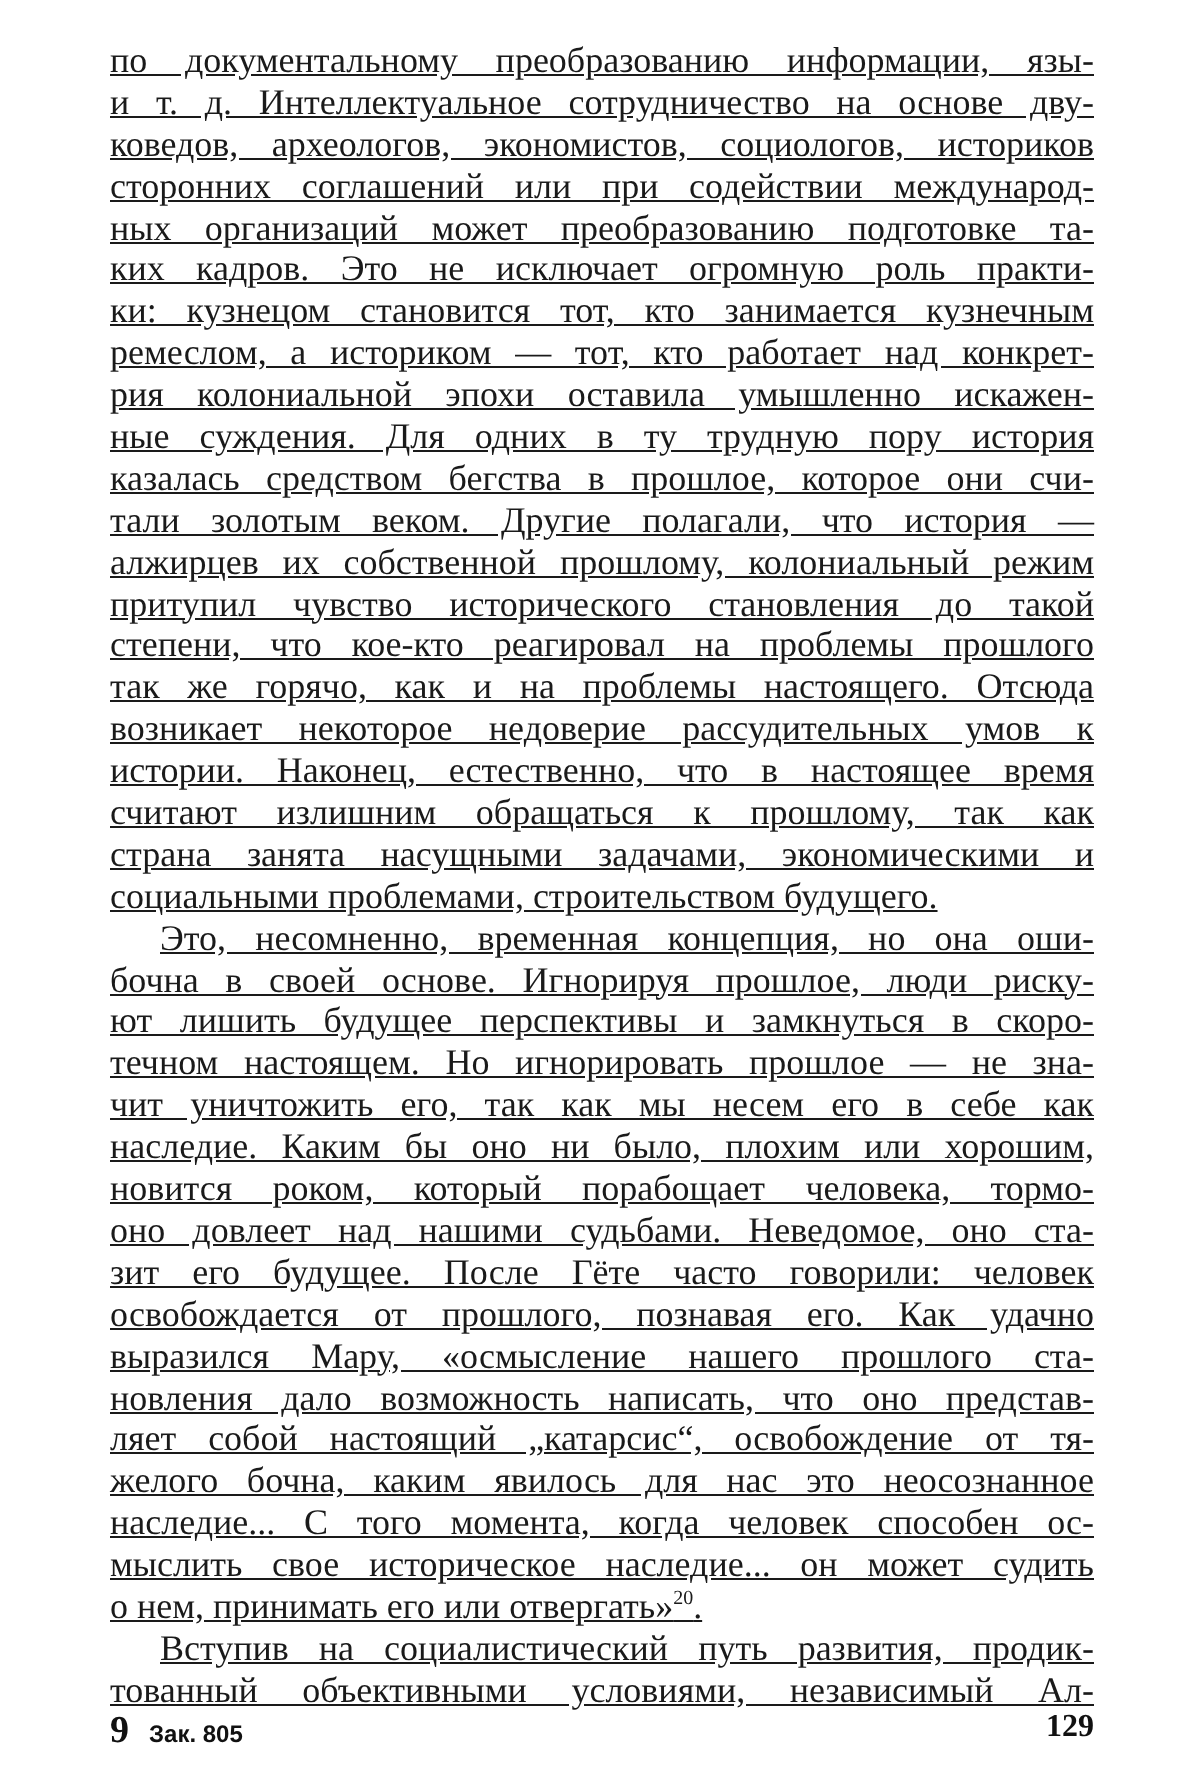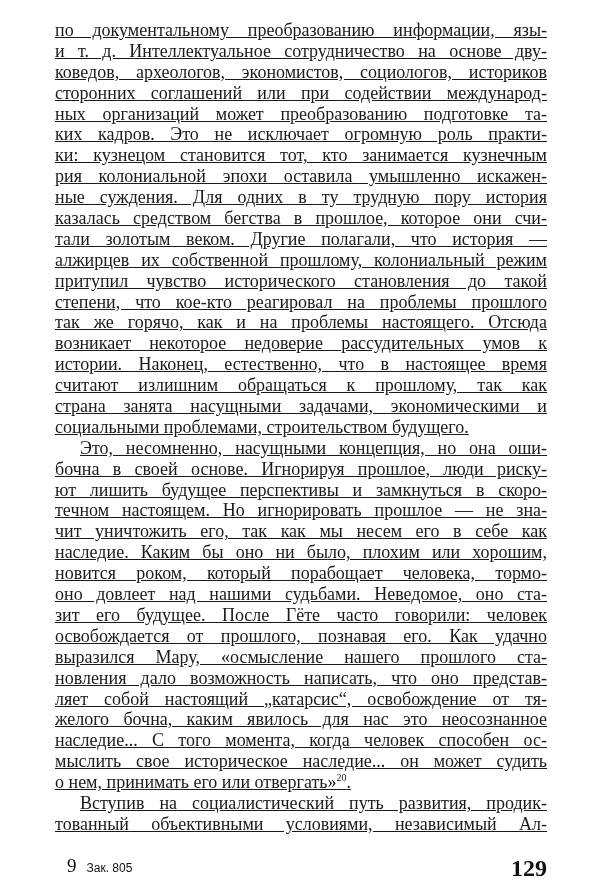--- a/index.html
+++ b/index.html
@@ -15,55 +15,56 @@
   }
   .line.last { text-align-last: left; }
   .line.indent { padding-left: 25px; }
   .para { margin: 0; }
   sup { font-size: 10px; line-height: 0; vertical-align: 7px; }
   .footer {
     position: absolute; left: 55px; top: 855px; width: 492px;
     font-family: "Liberation Serif", "DejaVu Serif", serif;
     color: #111;
   }
-  .sig { position: absolute; left: 12px; top: 0; font-weight: normal; font-size: 17px; }
+  .sig { position: absolute; left: 0; top: 0; font-weight: bold; font-size: 17px; }
   .sig .num { font-size: 19px; margin-right: 10px; }
   .sig .order { font-family: "Liberation Sans", sans-serif; font-size: 12px; }
-  .pagenum { position: absolute; right: 0; top: 0; font-weight: bold; font-size: 24px; }
+  .pagenum { position: absolute; right: 0; top: 0; font-weight: bold; font-size: 16px; }
 </style>
 </head>
 <body>
 
 <div class="page">
 
   <div class="para">
     <span class="line">по документальному преобразованию информации, язы-</span>
     <span class="line">и т. д. Интеллектуальное сотрудничество на основе дву-</span>
     <span class="line">коведов, археологов, экономистов, социологов, историков</span>
     <span class="line">сторонних соглашений или при содействии международ-</span>
     <span class="line">ных организаций может преобразованию подготовке та-</span>
     <span class="line">ких кадров. Это не исключает огромную роль практи-</span>
     <span class="line">ки: кузнецом становится тот, кто занимается кузнечным</span>
+    <span class="line">ремеслом, а историком — тот, кто работает над конкрет-</span>
     <span class="line">рия колониальной эпохи оставила умышленно искажен-</span>
     <span class="line">ные суждения. Для одних в ту трудную пору история</span>
     <span class="line">казалась средством бегства в прошлое, которое они счи-</span>
     <span class="line">тали золотым веком. Другие полагали, что история —</span>
     <span class="line">алжирцев их собственной прошлому, колониальный режим</span>
     <span class="line">притупил чувство исторического становления до такой</span>
     <span class="line">степени, что кое-кто реагировал на проблемы прошлого</span>
     <span class="line">так же горячо, как и на проблемы настоящего. Отсюда</span>
     <span class="line">возникает некоторое недоверие рассудительных умов к</span>
     <span class="line">истории. Наконец, естественно, что в настоящее время</span>
     <span class="line">считают излишним обращаться к прошлому, так как</span>
     <span class="line">страна занята насущными задачами, экономическими и</span>
     <span class="line last">социальными проблемами, строительством будущего.</span>
   </div>
 
   <div class="para">
-    <span class="line indent">Это, несомненно, насущными концепция, но она оши-</span>
+    <span class="line indent">Это, несомненно, временная концепция, но она оши-</span>
     <span class="line">бочна в своей основе. Игнорируя прошлое, люди риску-</span>
     <span class="line">ют лишить будущее перспективы и замкнуться в скоро-</span>
     <span class="line">течном настоящем. Но игнорировать прошлое — не зна-</span>
     <span class="line">чит уничтожить его, так как мы несем его в себе как</span>
     <span class="line">наследие. Каким бы оно ни было, плохим или хорошим,</span>
     <span class="line">новится роком, который порабощает человека, тормо-</span>
     <span class="line">оно довлеет над нашими судьбами. Неведомое, оно ста-</span>
     <span class="line">зит его будущее. После Гёте часто говорили: человек</span>
     <span class="line">освобождается от прошлого, познавая его. Как удачно</span>
     <span class="line">выразился Мару, «осмысление нашего прошлого ста-</span>

